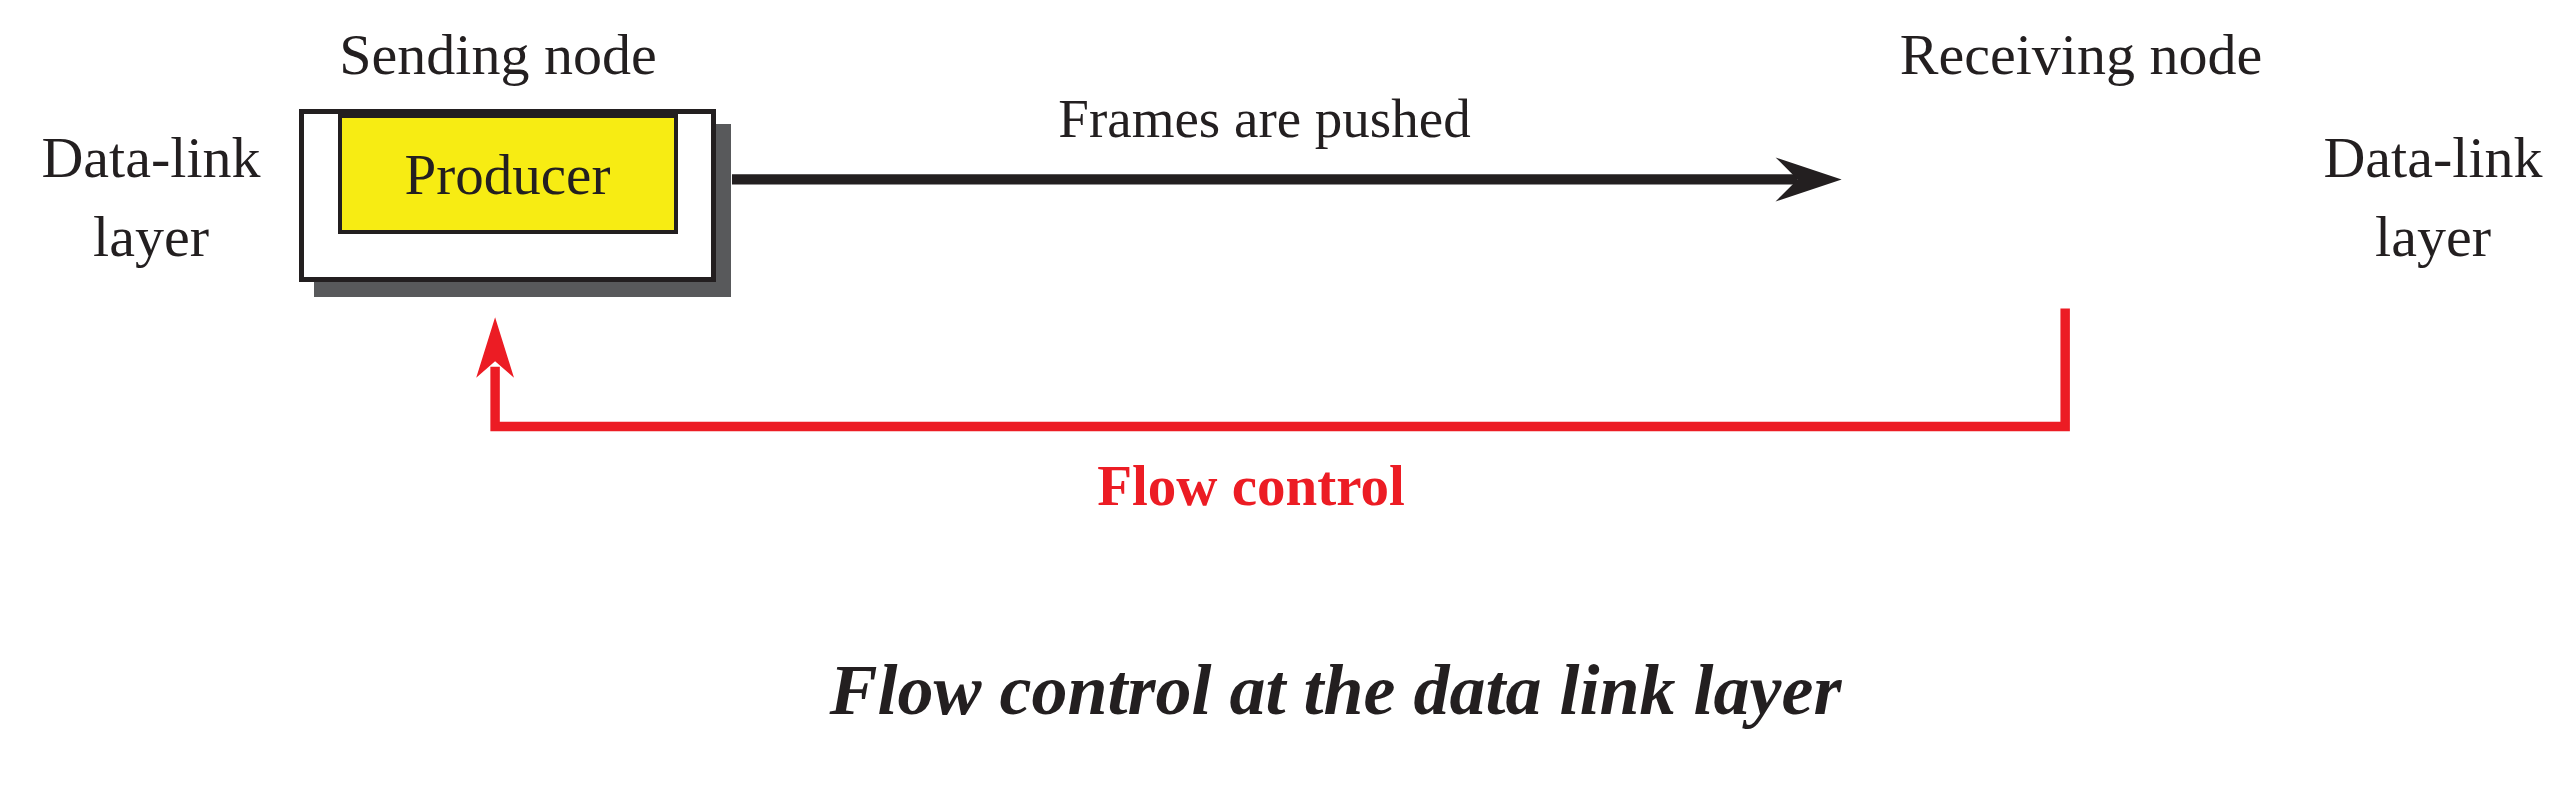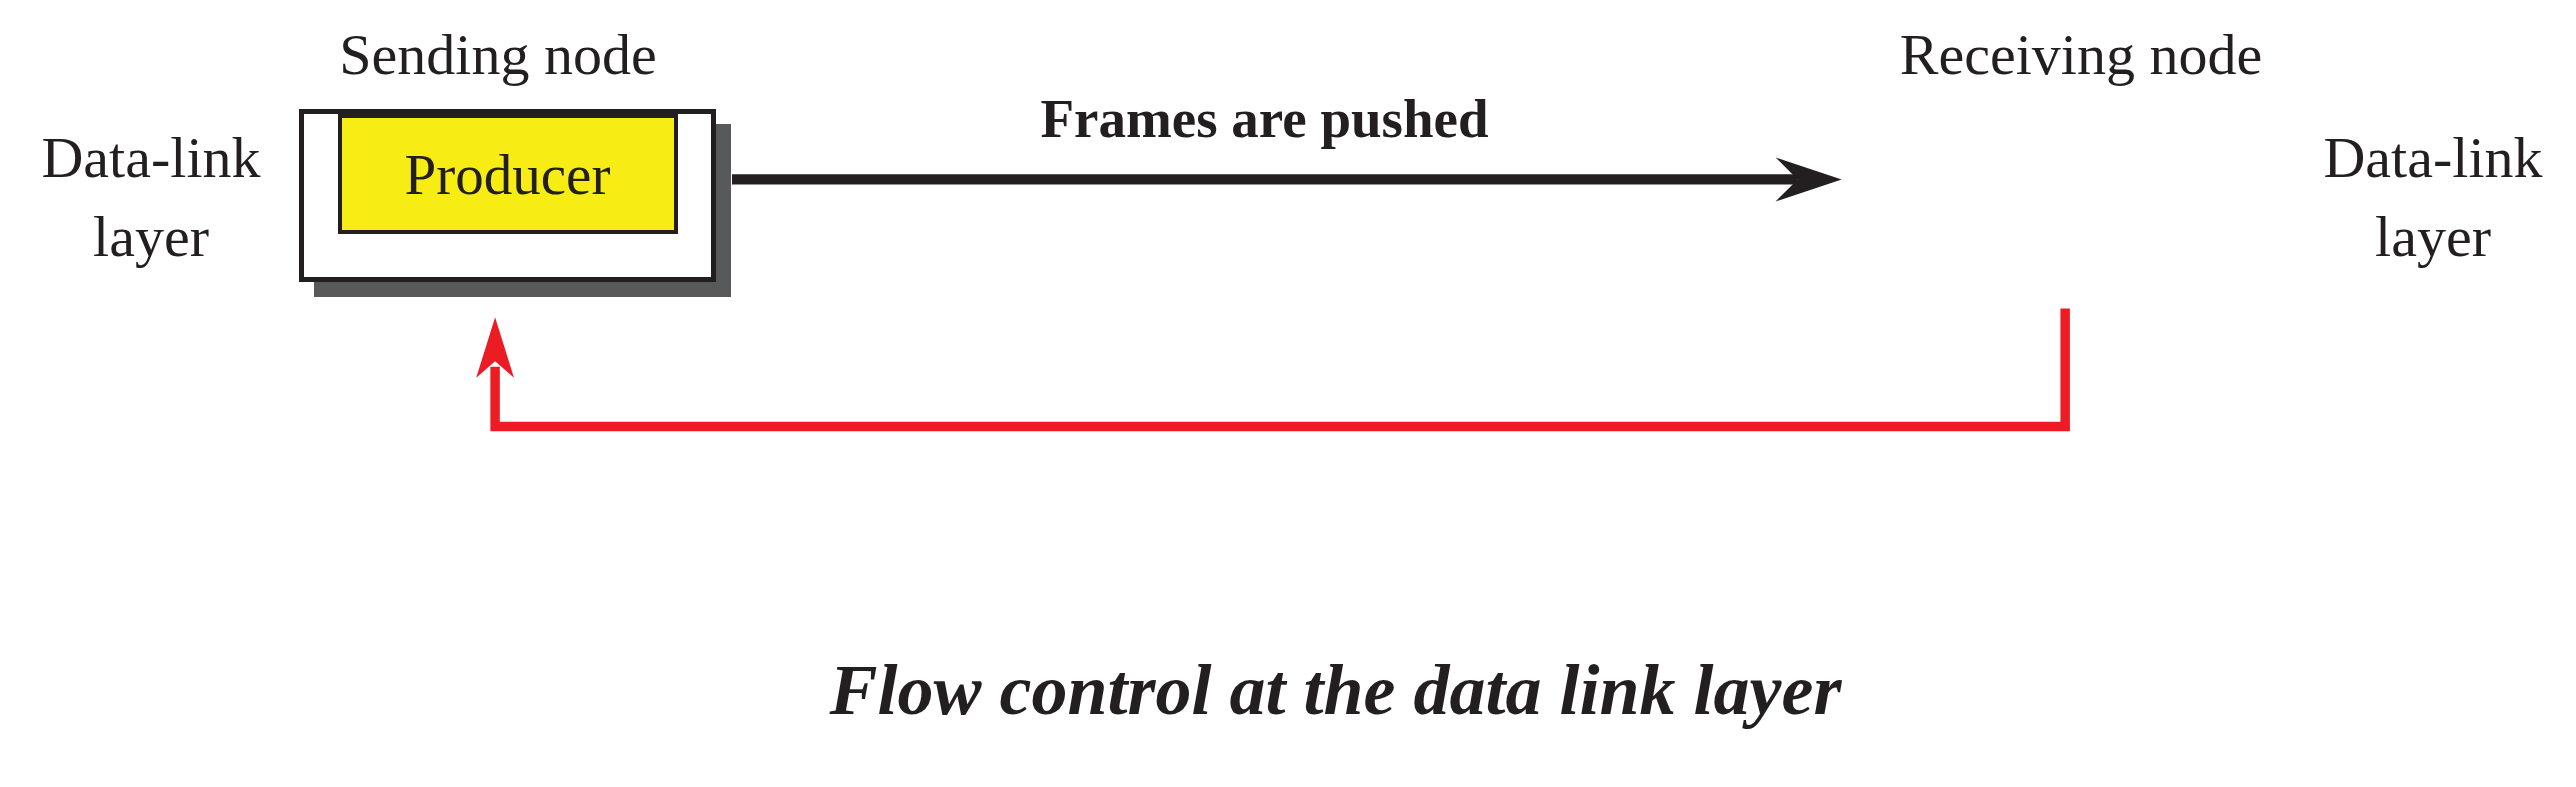--- a/index.html
+++ b/index.html
@@ -75,21 +75,21 @@
   }
   .lbl-layer-left  { left: 0px;    width: 302px; }
   .lbl-layer-right { left: 2290px; width: 286px; }
 
   .lbl-frames {
     left: 871px;
     top: 83px;
     width: 787px;
     font-size: 55px;
     line-height: 72px;
-    font-weight: bold;
+    font-weight: normal;
   }
   .lbl-flow {
     left: 936px;
     top: 449px;
     width: 630px;
     font-size: 57px;
     line-height: 74px;
     font-weight: bold;
     color: var(--red);
   }
@@ -137,17 +137,18 @@
 layer</div>
   <div class="lbl lbl-layer lbl-layer-right">Data-link
 layer</div>
 
   <div class="node-box producer">
     <div class="node-inner">Producer</div>
   </div>
 
 
   <div class="lbl lbl-frames">Frames are pushed</div>
+  <div class="lbl lbl-flow">Flow control</div>
 
   <div class="lbl lbl-caption">Flow control at the data link layer</div>
 
 </div>
 
 
 </body></html>

